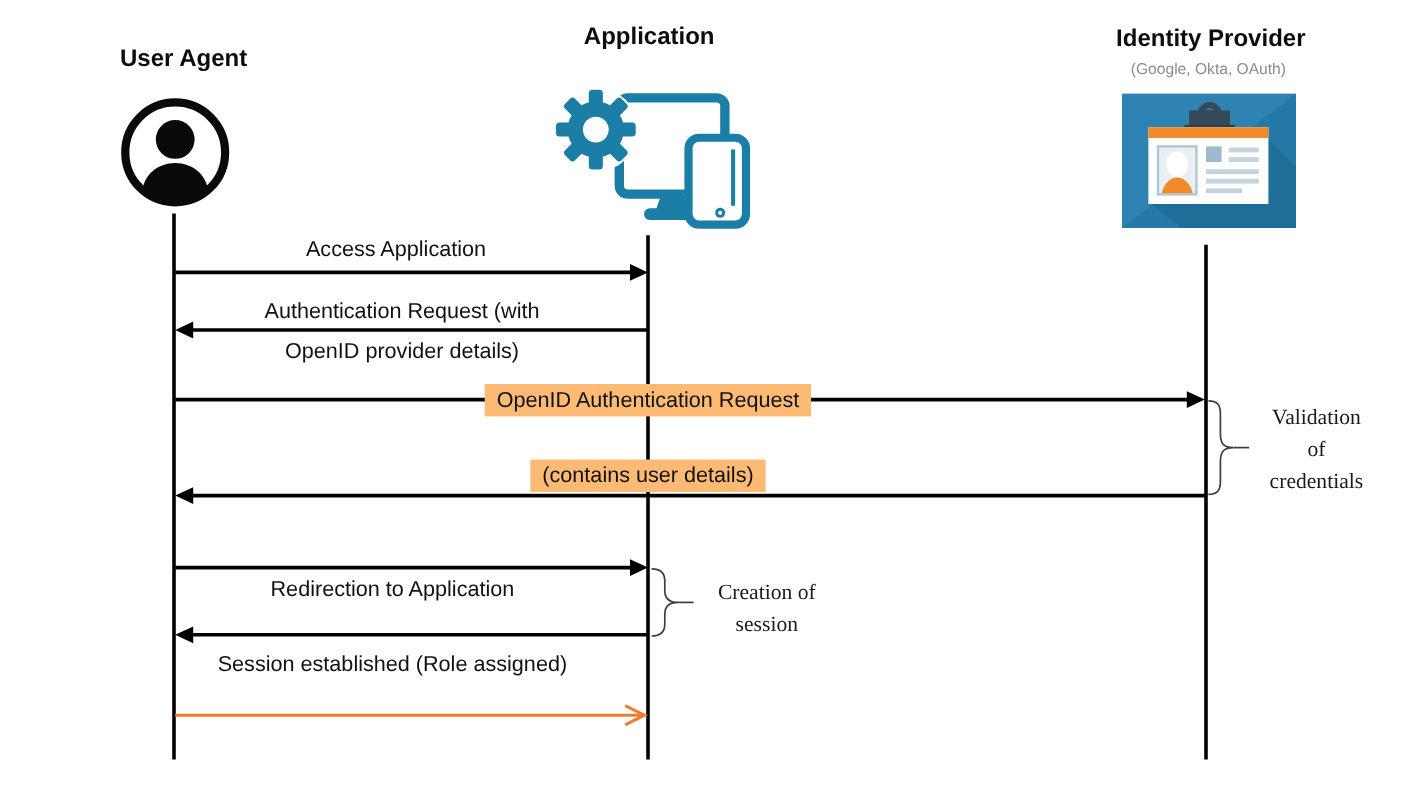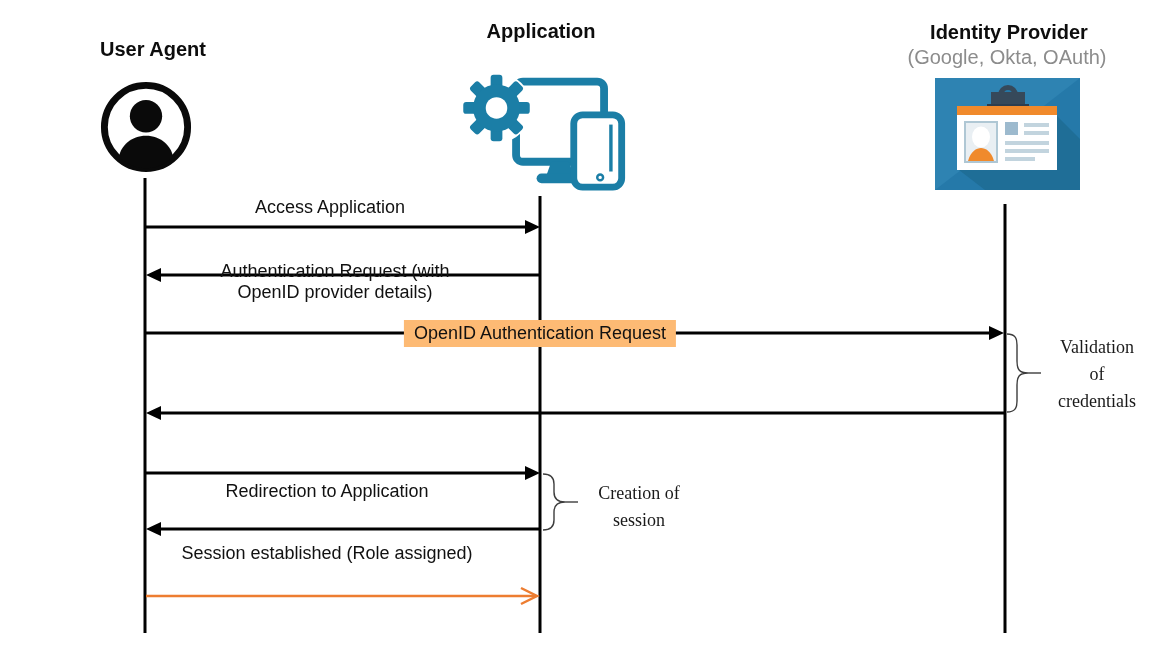--- a/index.html
+++ b/index.html
@@ -10,21 +10,21 @@
     --line-black:#000000;
   }
   html,body{margin:0;padding:0;background:#fff;}
   body{font-family:"Liberation Sans",sans-serif;}
   .canvas{position:relative;width:1173px;height:655px;background:#fff;overflow:hidden;}
   svg.overlay{position:absolute;left:0;top:0;z-index:1;}
   .icon{position:absolute;z-index:3;}
   .label{position:absolute;transform:translateX(-50%);white-space:nowrap;z-index:2;
          color:#111;font-size:18px;line-height:27px;text-align:center;}
   .actor-title{font-weight:bold;font-size:20px;color:#0d0d0d;z-index:3;}
-  .actor-subtitle{color:var(--subtitle-gray);font-size:20px;z-index:3;}
+  .actor-subtitle{color:var(--subtitle-gray);font-size:13px;z-index:3;}
   .masked{background:#fdba74;padding:0 10px;}
   .annotation{color:#1a1a1a;font-family:Liberation Serif, serif;}
   .lifeline{stroke:var(--line-black);stroke-width:3;}
   .msg-line{stroke:var(--line-black);stroke-width:3;}
   .msg-head{fill:var(--line-black);}
   .msg-line-orange{stroke:var(--accent-orange);stroke-width:2.5;fill:none;}
   .brace{stroke:#3d3d3d;stroke-width:1.4;fill:none;}
 </style>
 </head>
 <body>
@@ -118,26 +118,27 @@
         <rect x="89" y="53" width="25" height="4"></rect>
         <rect x="70" y="63" width="44" height="4"></rect>
         <rect x="70" y="71" width="44" height="4"></rect>
         <rect x="70" y="79" width="30" height="4"></rect>
       </g>
     </svg>
   </div>
 
   <div class="label" style="left:330px;top:194px">Access Application</div>
 
-  <div class="label" style="left:335px;top:258px">Authentication Request (with</div>
+  <div class="label" style="left:335px;top:246px">Authentication Request (with</div>
   <div class="label" style="left:335px;top:279px">OpenID provider details)</div>
 
   <div class="label masked" style="left:540px;top:320px">OpenID Authentication Request</div>
 
   <div class="label masked" style="left:540px;top:383px">
+    <div>(contains user details)</div>
   </div>
 
   <div class="label" style="left:327px;top:478px">Redirection to Application</div>
 
   <div class="label" style="left:327px;top:540px">Session established (Role assigned)</div>
 
 
   <div class="label annotation" style="left:1097px;top:334px">
     <div>Validation</div>
     <div>of</div>

